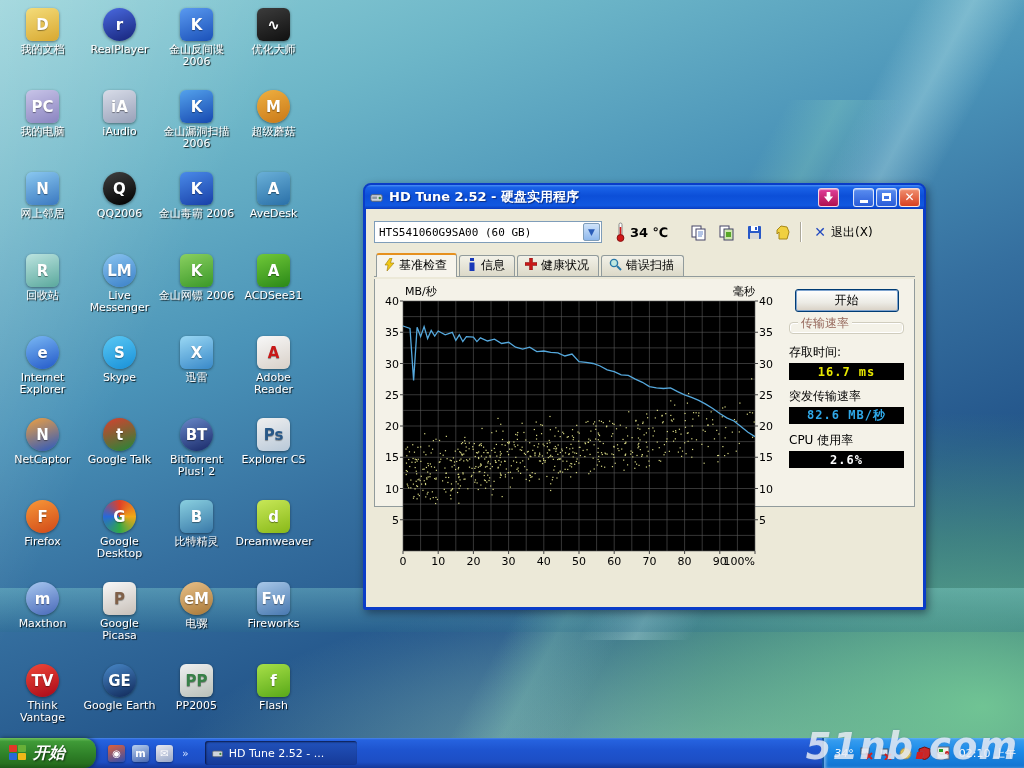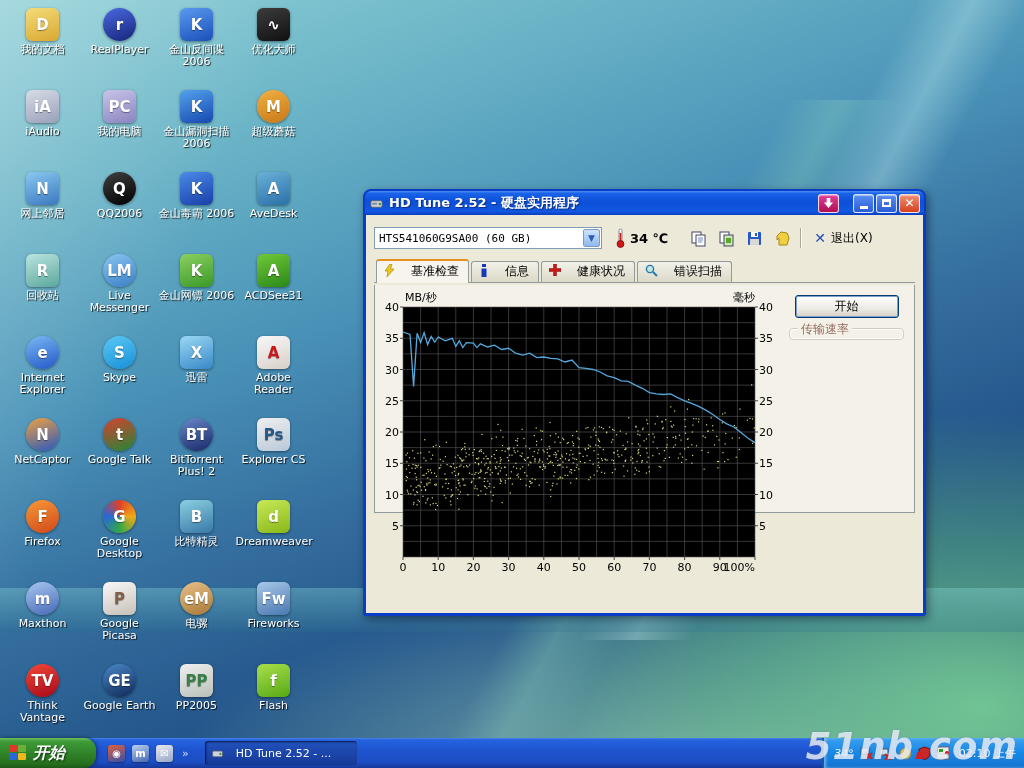--- a/index.html
+++ b/index.html
@@ -27,21 +27,21 @@
     display:grid; grid-template-columns:repeat(4,77px); grid-auto-rows:82px; }
   .desk-icon { display:flex; flex-direction:column; align-items:center; padding-top:6px; cursor:default; }
   .glyph { width:33px; height:33px; display:flex; align-items:center; justify-content:center;
     font-weight:bold; font-size:15px; color:#fff; border-radius:6px;
     box-shadow:0 1px 3px rgba(0,0,0,.45); text-shadow:0 1px 1px rgba(0,0,0,.4); }
   .glyph.circle { border-radius:50%; }
   .desk-label { margin-top:3px; font-size:11px; line-height:12px; color:#fff; text-align:center;
     max-width:76px; text-shadow:1px 1px 1px rgba(0,0,0,.85); }
 
   
-  .win { position:absolute; left:363px; top:189px; width:563px; height:427px;
+  .win { position:absolute; left:363px; top:183px; width:563px; height:427px;
     border:3px solid #0a3cc8; border-radius:8px 8px 3px 3px; background:#ece9d8;
     box-shadow:2px 3px 8px rgba(0,0,20,.45); }
   .titlebar { height:24px; margin:-1px -1px 0 -1px; border-radius:6px 6px 0 0; display:flex; align-items:center;
     background:linear-gradient(180deg,#4a90f4 0%,#1a63e8 10%,#0c4fd8 45%,#1158e0 85%,#0a3cc0 100%);
     padding:0 4px; }
   .titlebar .title { color:#fff; font-weight:bold; font-size:13px; margin-left:5px; flex:1;
     text-shadow:1px 1px 1px #0a2c80; white-space:nowrap; overflow:hidden; }
   .tb-btn { width:21px; height:19px; border-radius:3px; margin-left:2px; display:flex; align-items:center;
     justify-content:center; color:#fff; font-size:12px; font-weight:bold;
     border:1px solid rgba(255,255,255,.8); box-shadow:inset 0 1px 1px rgba(255,255,255,.5); cursor:pointer; }
@@ -63,21 +63,21 @@
   .temp { display:flex; align-items:center; margin-left:14px; font-size:13px; font-weight:bold; color:#000; gap:5px; }
   .toolbtns { display:flex; align-items:center; margin-left:18px; gap:4px; }
   .toolbtn { width:24px; height:24px; display:flex; align-items:center; justify-content:center; border:1px solid transparent; border-radius:2px; cursor:pointer; }
   .vsep { width:2px; height:20px; margin:0 6px; border-left:1px solid #aca899; border-right:1px solid #fff; }
   .exit { display:flex; align-items:center; gap:5px; font-size:12px; color:#000; cursor:pointer; padding:2px 6px; }
   .exit .x { color:#2048c0; font-weight:bold; font-size:14px; }
 
   
   .tabs { display:flex; align-items:flex-end; height:24px; margin-top:6px; padding-left:2px;
     border-bottom:1px solid #919b9c; }
-  .tab { display:flex; align-items:center; gap:16px; font-size:12px; padding:3px 9px 4px 7px;
+  .tab { display:flex; align-items:center; gap:4px; font-size:12px; padding:3px 9px 4px 7px;
     border:1px solid #919b9c; border-bottom:none; border-radius:3px 3px 0 0; margin-right:2px;
     background:linear-gradient(180deg,#f2f1e8,#dcd9c8); color:#000; cursor:pointer; height:21px; }
   .tab.active { background:#f6f4ec; height:24px; border-top:2px solid #e6901e; margin-bottom:-1px; font-weight:normal; }
 
   
   .panel { position:absolute; left:8px; right:8px; top:70px; bottom:8px;
     background:#f4f2e8; border:1px solid #919b9c; border-top:none; padding:6px 4px 4px 2px; display:flex; }
   .chart-wrap { width:404px; height:100%; }
   .chart-wrap svg { display:block; }
 
@@ -103,21 +103,21 @@
     background:linear-gradient(180deg,#6cbf5c 0%,#3f9a37 12%,#2f8128 55%,#27701f 85%,#1d5a18 100%);
     border-radius:0 12px 12px 0; box-shadow:1px 0 4px rgba(0,0,0,.5); cursor:pointer; }
   .start-button .start-text { color:#fff; font-size:16px; font-weight:bold; font-style:italic;
     text-shadow:1px 1px 2px rgba(0,0,0,.6); }
   .winflag { width:18px; height:16px; display:grid; grid-template-columns:8px 8px; grid-template-rows:7px 7px; gap:1px; }
   .winflag i { border-radius:1px; }
   .quick { display:flex; align-items:center; gap:7px; padding:0 8px 0 12px; }
   .ql { width:17px; height:17px; border-radius:3px; font-size:10px; font-weight:bold; color:#fff;
     display:flex; align-items:center; justify-content:center; cursor:pointer; box-shadow:0 1px 2px rgba(0,0,0,.4); }
   .chev { color:#cfe0ff; font-size:11px; cursor:pointer; margin-left:2px; }
-  .taskbtn { margin-left:8px; width:152px; height:24px; border-radius:3px; display:flex; align-items:center; gap:12px;
+  .taskbtn { margin-left:8px; width:152px; height:24px; border-radius:3px; display:flex; align-items:center; gap:5px;
     padding:0 6px; background:linear-gradient(180deg,#1c4ab0,#16399а 60%,#143494);
     background:linear-gradient(180deg,#2152bc,#163a98); box-shadow:inset 1px 1px 2px rgba(0,0,20,.7);
     color:#fff; font-size:11px; cursor:pointer; white-space:nowrap; overflow:hidden; }
   .tray { position:absolute; right:0; top:0; height:30px; display:flex; align-items:center; gap:4px;
     padding:0 8px 0 10px; background:linear-gradient(180deg,#3ba0f0 0%,#1a8ae8 45%,#1173d0 100%);
     border-left:2px solid #1158a8; box-shadow:inset 2px 0 3px rgba(255,255,255,.4); }
   .tray .traytemp { color:#fff; font-size:11px; margin-right:2px;font-style:italic; }
   .tray-ico { width:15px; height:15px; border-radius:2px; display:flex; align-items:center; justify-content:center; }
   .clock { color:#fff; font-size:11px; margin-left:4px; white-space:nowrap; }
 
@@ -146,26 +146,26 @@
       </div>
       <div class="desk-icon">
         <span class="glyph" style="background: linear-gradient(160deg, rgb(90, 154, 240), rgb(26, 80, 184));">K</span>
         <span class="desk-label">金山反间谍 2006</span>
       </div>
       <div class="desk-icon">
         <span class="glyph" style="background: linear-gradient(160deg, rgb(60, 60, 60), rgb(16, 16, 16));">∿</span>
         <span class="desk-label">优化大师</span>
       </div>
       <div class="desk-icon">
+        <span class="glyph" style="background: linear-gradient(160deg, rgb(200, 196, 232), rgb(138, 132, 192));">PC</span>
+        <span class="desk-label">我的电脑</span>
+      </div>
+      <div class="desk-icon">
         <span class="glyph" style="background: linear-gradient(160deg, rgb(216, 220, 232), rgb(152, 160, 184));">iA</span>
         <span class="desk-label">iAudio</span>
-      </div>
-      <div class="desk-icon">
-        <span class="glyph" style="background: linear-gradient(160deg, rgb(200, 196, 232), rgb(138, 132, 192));">PC</span>
-        <span class="desk-label">我的电脑</span>
       </div>
       <div class="desk-icon">
         <span class="glyph" style="background: linear-gradient(160deg, rgb(84, 162, 236), rgb(22, 72, 176));">K</span>
         <span class="desk-label">金山漏洞扫描 2006</span>
       </div>
       <div class="desk-icon">
         <span class="glyph circle" style="background: linear-gradient(160deg, rgb(240, 176, 64), rgb(200, 120, 24));">M</span>
         <span class="desk-label">超级蘑菇</span>
       </div>
       <div class="desk-icon">
@@ -1120,20 +1120,34 @@
               <rect x="76.91075593233109" y="176.39339788781945" width="1.2" height="1.2" fill="#d8d884"></rect>
               <rect x="310.52273544371127" y="155.7366584619158" width="1.2" height="1.2" fill="#d8d884"></rect>
               <polyline points="26.0,41.0 33.0,43.5 36.6,95.4 40.1,42.3 43.6,51.6 47.1,41.6 50.6,53.5 54.2,45.4 57.7,51.0 61.2,46.0 68.2,49.8 75.3,47.3 78.8,55.4 82.3,49.8 85.8,56.6 89.4,51.6 96.4,52.2 99.9,56.6 103.4,52.9 110.5,56.0 117.5,54.1 124.6,58.5 131.6,57.3 138.6,62.2 145.7,64.1 152.7,62.2 159.8,66.6 166.8,66.0 173.8,67.3 180.9,67.9 187.9,71.0 195.0,69.1 202.0,76.6 209.0,77.3 216.1,78.5 223.1,81.0 230.2,84.8 237.2,86.6 244.2,89.8 251.3,90.4 258.3,94.1 265.4,97.3 272.4,101.6 279.4,102.9 286.5,103.5 293.5,102.9 300.6,106.6 307.6,109.8 314.6,112.3 321.7,115.4 328.7,119.1 335.8,123.5 342.8,128.5 349.8,132.9 356.9,136.0 363.9,141.6 371.0,147.3 378.0,151.6" fill="none" stroke="#55a8dc" stroke-width="1.3"></polyline>
             </svg>
         </div>
         <div class="stats">
           <button class="start-btn">开始</button>
           <div class="groupbox">
             <span class="gb-title">传输速率</span>
           </div>
+          <div id="stat-extra">
+              <div style="margin-bottom: 8px;">
+                <div class="stat-label">存取时间:</div>
+                <div class="lcd yellow">16.7 ms</div>
+              </div>
+              <div style="margin-bottom: 8px;">
+                <div class="stat-label">突发传输速率</div>
+                <div class="lcd cyan">82.6 MB/秒</div>
+              </div>
+              <div style="margin-bottom: 8px;">
+                <div class="stat-label">CPU 使用率</div>
+                <div class="lcd white">2.6%</div>
+              </div>
+            </div>
         </div>
       </div>
     </div>
   </div>
 
   <div class="taskbar">
     <div class="start-button">
       <span class="winflag">
         <i style="background:#e03828"></i>
           <i style="background:#68b038"></i>

